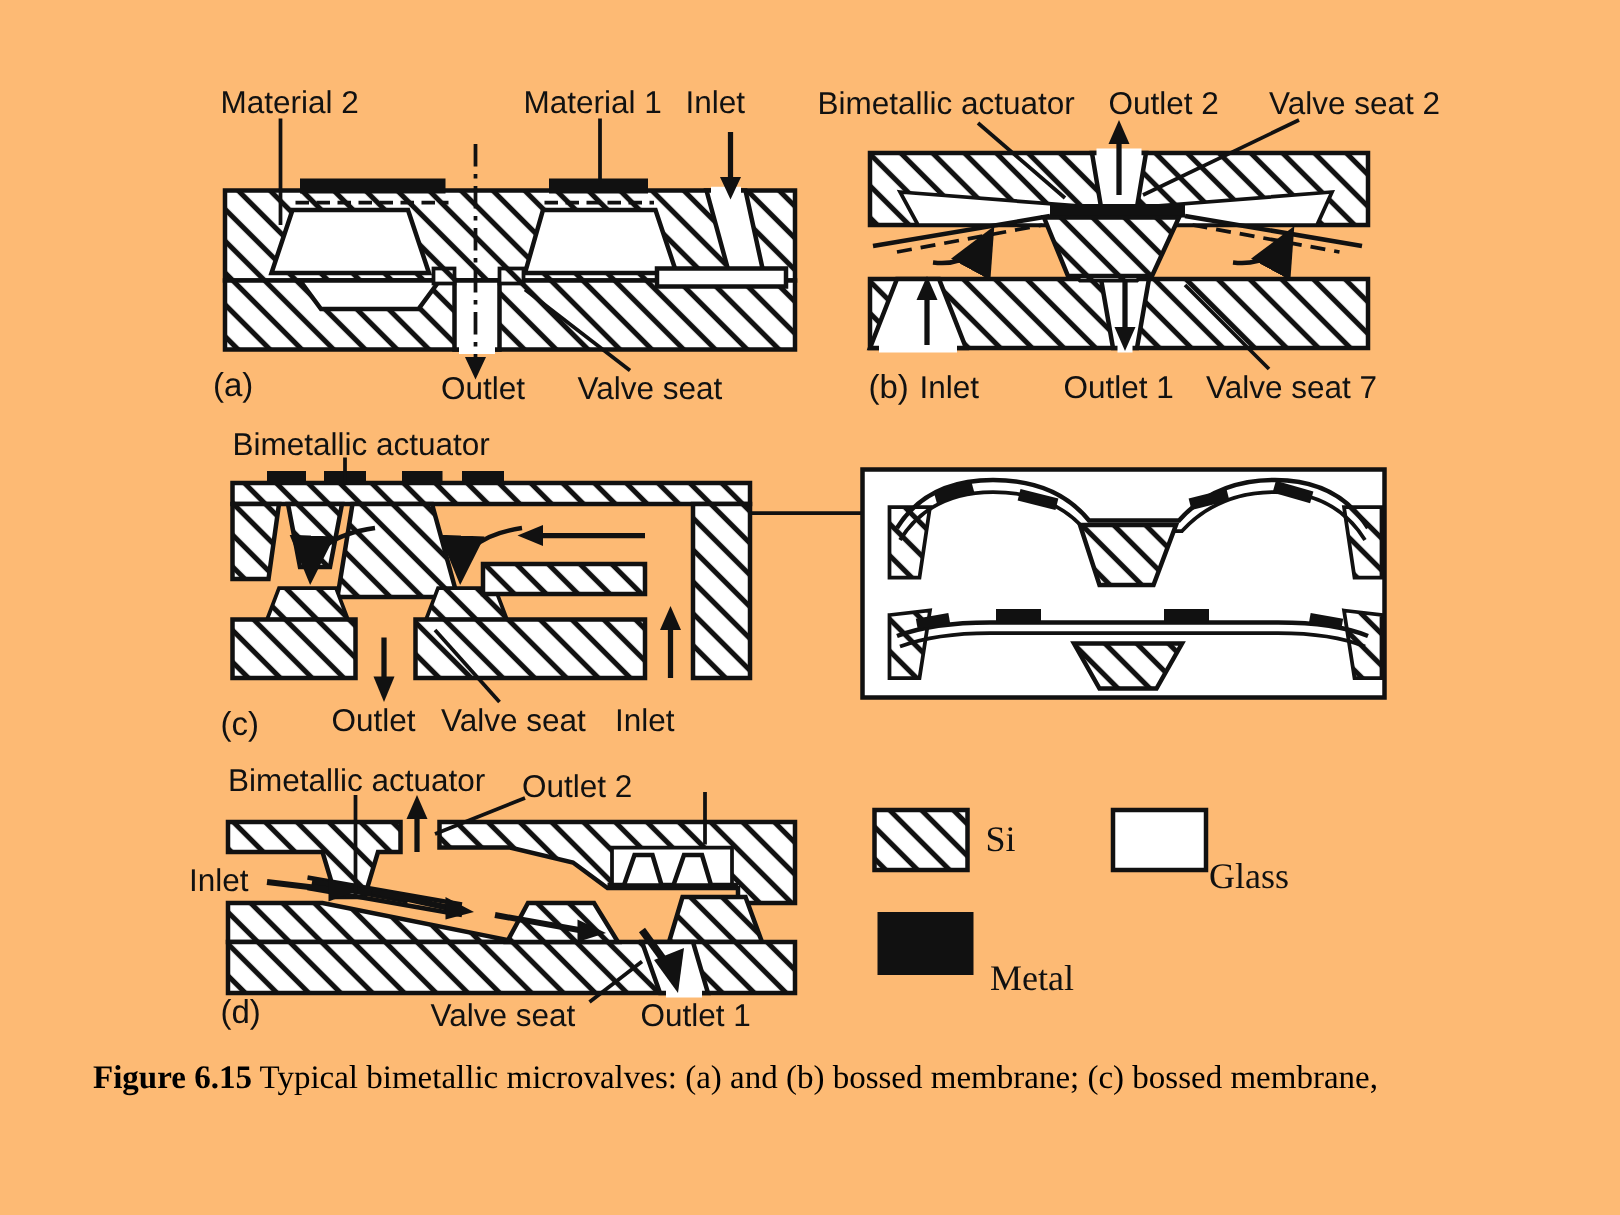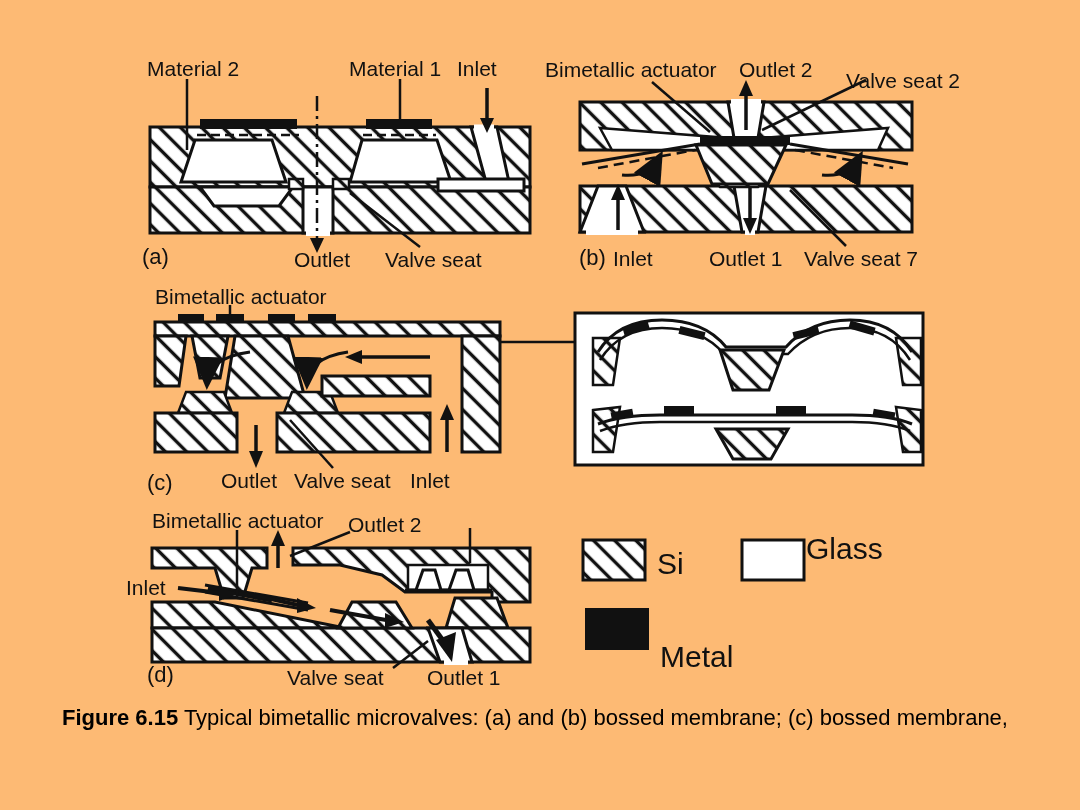--- a/index.html
+++ b/index.html
@@ -1,23 +1,23 @@
 <!DOCTYPE html>
 <html><head>
 <meta charset="utf-8">
 <style>
   html,body{margin:0;padding:0;background:#fff;}
   #page{position:relative;width:1080px;height:810px;background:#fdba74;overflow:hidden;
         font-family:"Liberation Sans",sans-serif;color:#111;}
   #fig-svg{position:absolute;left:0;top:0;}
   .lbl{position:absolute;font-size:21px;line-height:1.1;white-space:nowrap;color:#111;}
   .tag{font-size:22px;}
-  .legend-lbl{font-size:30px;}
+  .legend-lbl{font-size:24px;font-family:Liberation Serif, serif;}
   #caption{position:absolute;left:62px;top:703px;width:965px;
-           font-family:Liberation Sans, sans-serif;font-size:22px;line-height:1.38;color:#000;}
+           font-family:Liberation Serif, serif;font-size:22px;line-height:1.38;color:#000;}
   #caption b{font-weight:bold;}
 </style>
 </head>
 <body>
 
 <div id="page">
 
   <svg id="fig-svg" width="1080" height="810" viewBox="0 0 1080 810">
     <defs>
       <pattern id="h" patternUnits="userSpaceOnUse" width="15" height="15" patternTransform="rotate(-45)">
@@ -206,40 +206,40 @@
 
   <div class="lbl" style="left:147px;top:57px">Material 2</div>
   <div class="lbl" style="left:349px;top:57px">Material 1</div>
   <div class="lbl" style="left:457px;top:57px">Inlet</div>
   <div class="lbl tag" style="left:142px;top:245px">(a)</div>
   <div class="lbl" style="left:294px;top:248px">Outlet</div>
   <div class="lbl" style="left:385px;top:248px">Valve seat</div>
 
   <div class="lbl" style="left:545px;top:58px">Bimetallic actuator</div>
   <div class="lbl" style="left:739px;top:58px">Outlet 2</div>
-  <div class="lbl" style="left:846px;top:69px">Valve seat 2</div>
+  <div class="lbl" style="left:846px;top:58px">Valve seat 2</div>
   <div class="lbl tag" style="left:579px;top:246px">(b)</div>
   <div class="lbl" style="left:613px;top:247px">Inlet</div>
   <div class="lbl" style="left:709px;top:247px">Outlet 1</div>
   <div class="lbl" style="left:804px;top:247px">Valve seat 7</div>
 
   <div class="lbl" style="left:155px;top:285px">Bimetallic actuator</div>
   <div class="lbl tag" style="left:147px;top:471px">(c)</div>
   <div class="lbl" style="left:221px;top:469px">Outlet</div>
   <div class="lbl" style="left:294px;top:469px">Valve seat</div>
   <div class="lbl" style="left:410px;top:469px">Inlet</div>
 
   <div class="lbl" style="left:152px;top:509px">Bimetallic actuator</div>
   <div class="lbl" style="left:348px;top:513px">Outlet 2</div>
   <div class="lbl" style="left:126px;top:576px">Inlet</div>
   <div class="lbl tag" style="left:147px;top:663px">(d)</div>
   <div class="lbl" style="left:287px;top:666px">Valve seat</div>
   <div class="lbl" style="left:427px;top:666px">Outlet 1</div>
 
   <div class="lbl legend-lbl" style="left:657px;top:547px">Si</div>
-  <div class="lbl legend-lbl" style="left:806px;top:532px">Glass</div>
+  <div class="lbl legend-lbl" style="left:806px;top:572px">Glass</div>
   <div class="lbl legend-lbl" style="left:660px;top:640px">Metal</div>
 
   <div id="caption">
     <div><b>Figure 6.15</b> <span>Typical bimetallic microvalves: (a) and (b) bossed membrane; (c) bossed membrane,</span></div>
   </div>
 
 </div>
 
 </body></html>

